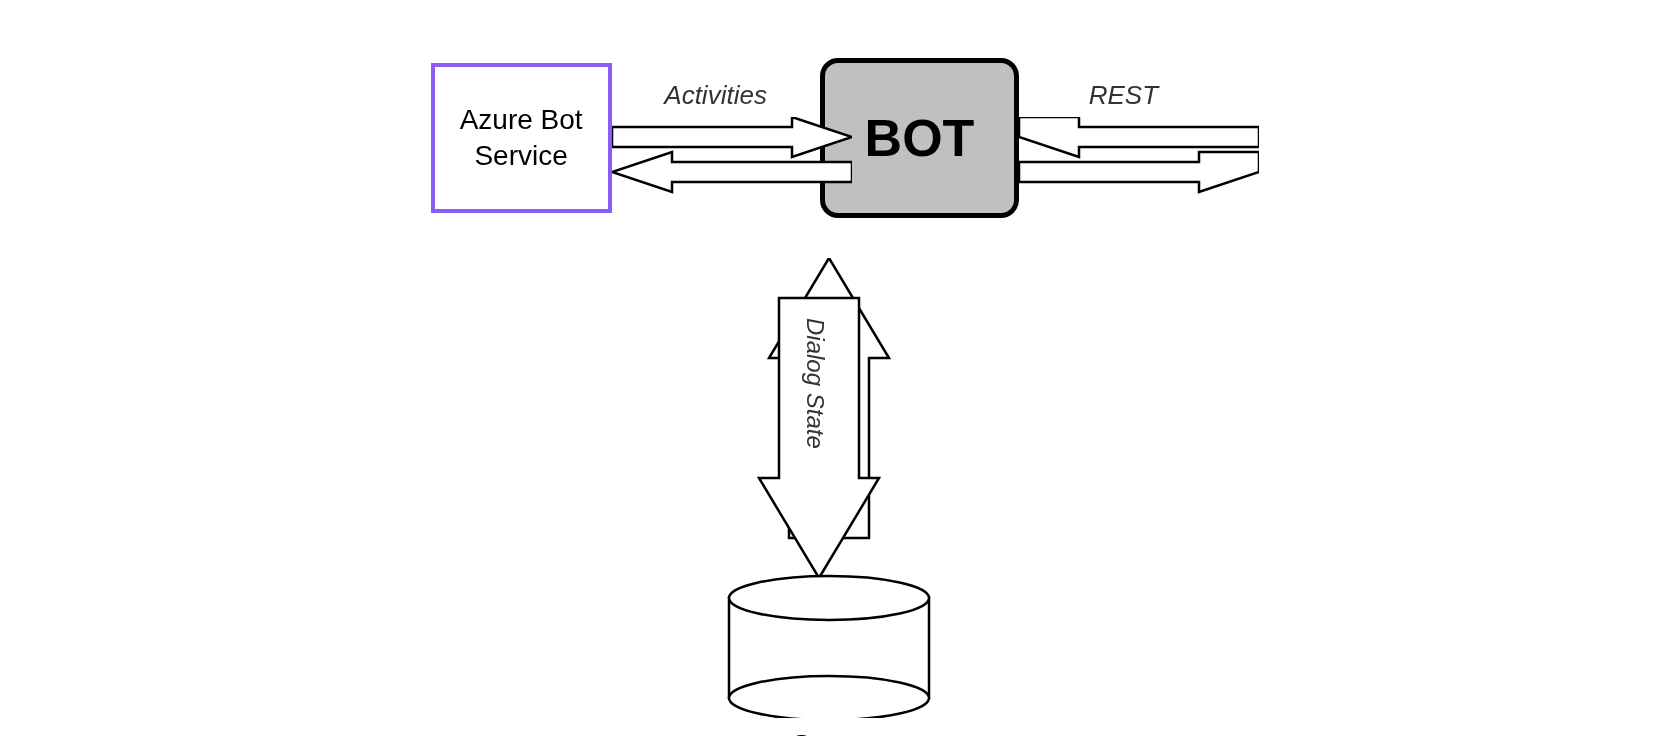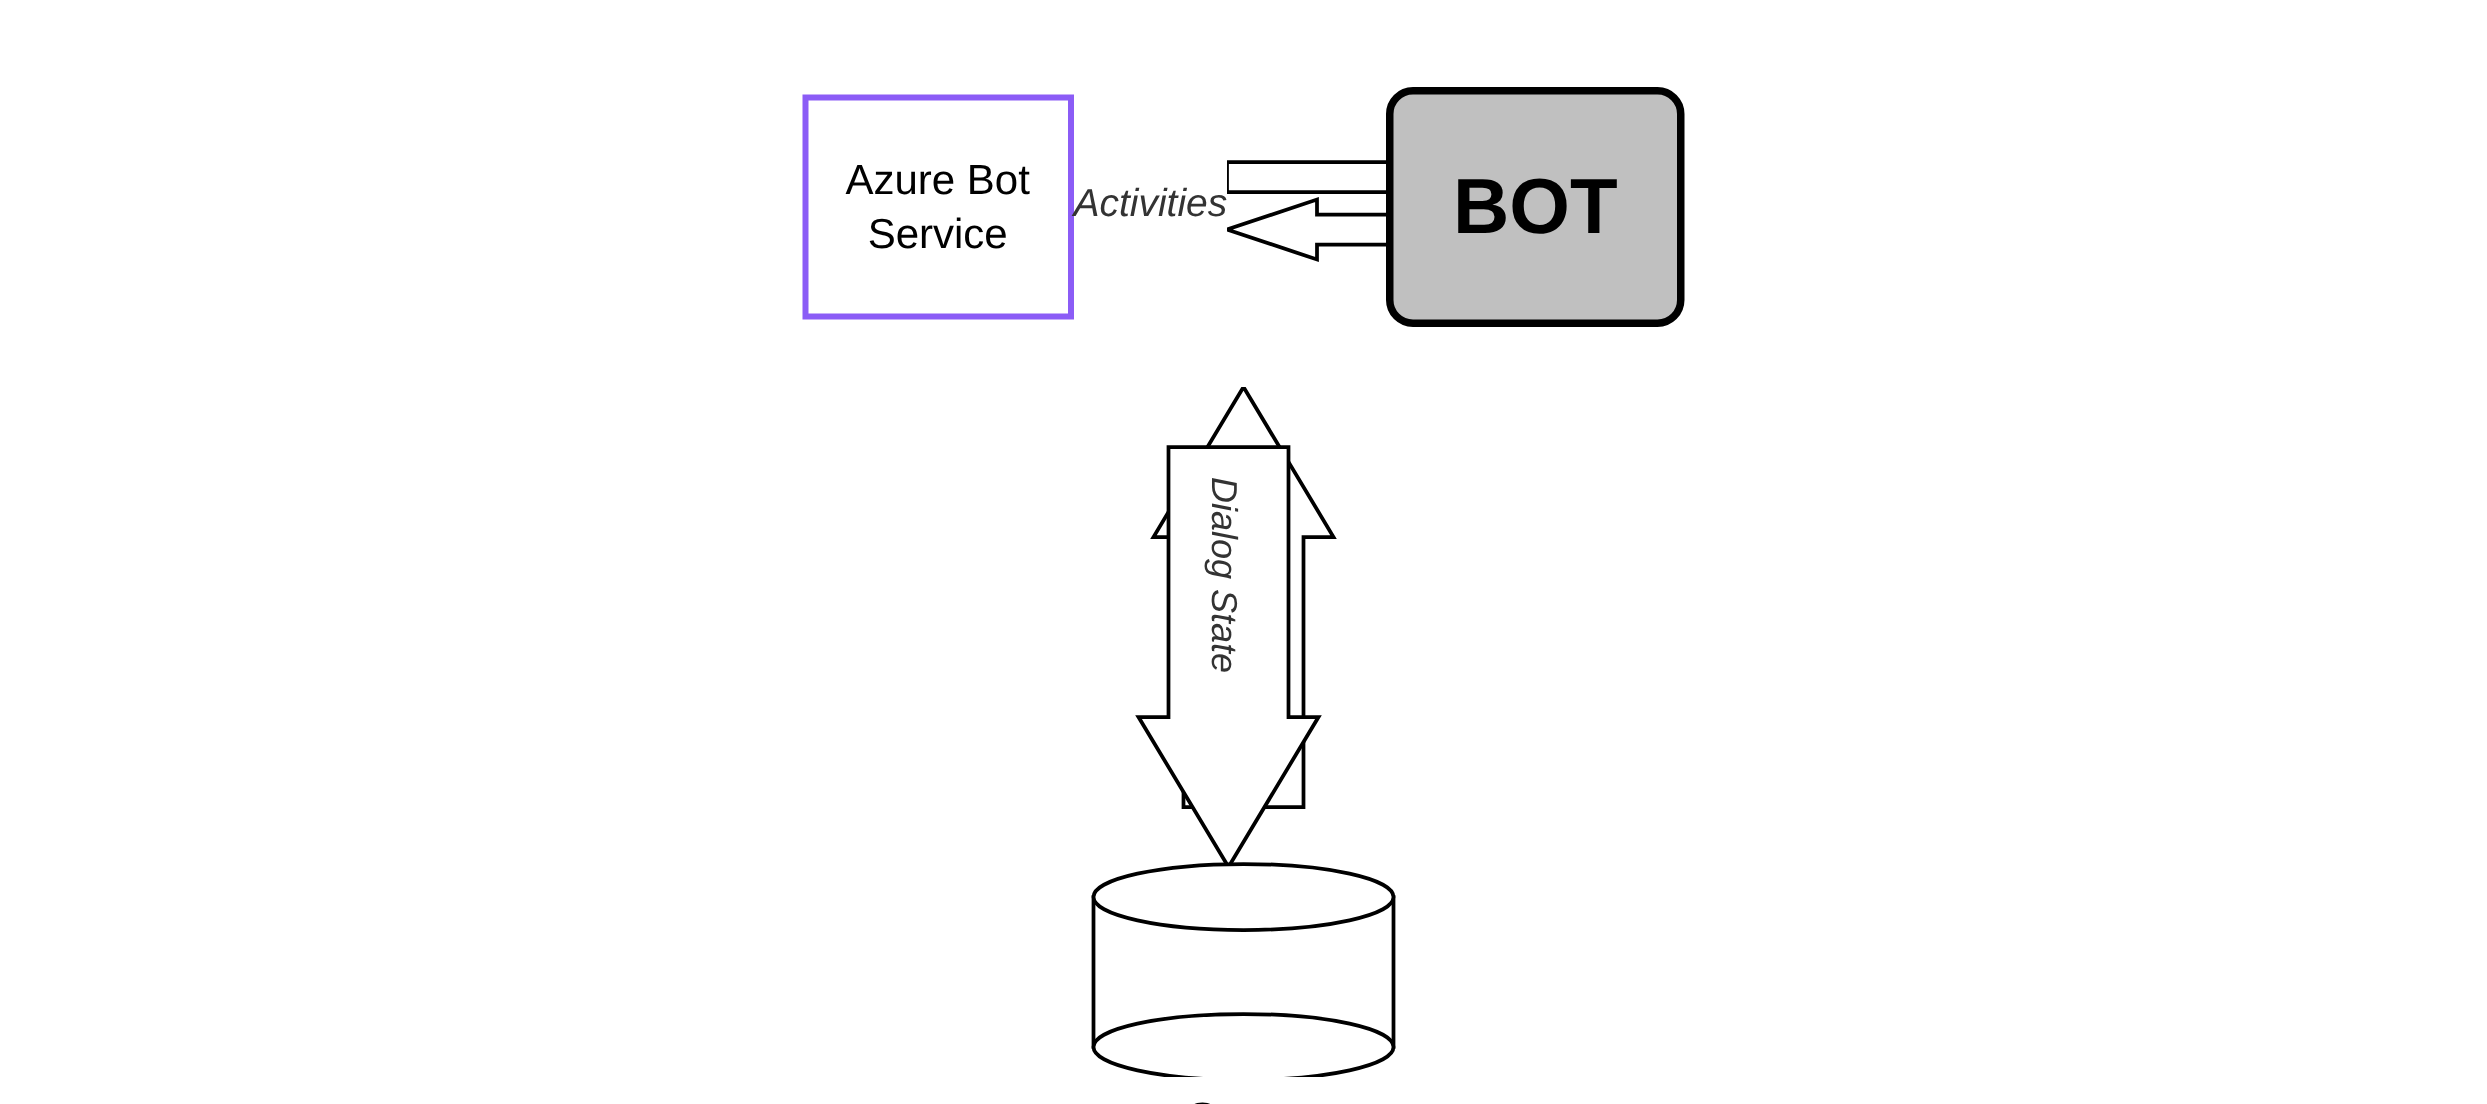--- a/index.html
+++ b/index.html
@@ -59,21 +59,21 @@
       align-items: center;
       justify-content: center;
       border-radius: 18px;
       font-size: 52px;
       font-weight: bold;
     }
 
     
     .arrow-h {
       display: flex;
-      align-items: center;
+      flex-direction: column;
       justify-content: center;
       position: relative;
       width: 208px;
       height: 150px;
     }
 
     .arrow-label {
       font-style: italic;
       font-size: 26px;
       color: #333;
@@ -146,20 +146,29 @@
         <polygon points="0,10 180,10 180,0 240,20 180,40 180,30 0,30" fill="white" stroke="#000" stroke-width="2.5"></polygon>
 
         <polygon points="240,45 60,45 60,35 0,55 60,75 60,65 240,65" fill="white" stroke="#000" stroke-width="2.5"></polygon>
       </svg>
     </div>
 
     <div class="bot-box">
       <span>BOT</span>
     </div>
 
+    <div class="arrow-h">
+      <div class="arrow-label">REST</div>
+      <svg width="240" height="80" class="arrow-svg">
+
+        <polygon points="0,0 60,0 60,10 240,10 240,30 60,30 60,40 0,20" fill="white" stroke="#000" stroke-width="2.5"></polygon>
+
+        <polygon points="240,35 180,35 180,45 0,45 0,65 180,65 180,75 240,55" fill="white" stroke="#000" stroke-width="2.5"></polygon>
+      </svg>
+    </div>
 
   </div>
 
   <div class="vertical-section">
 
     <svg width="180" height="320">
 
       <polygon points="50,280 50,100 30,100 90,0 150,100 130,100 130,280" fill="white" stroke="#000" stroke-width="2.5"></polygon>
 
       <polygon points="40,40 40,220 20,220 80,320 140,220 120,220 120,40" fill="white" stroke="#000" stroke-width="2.5"></polygon>

